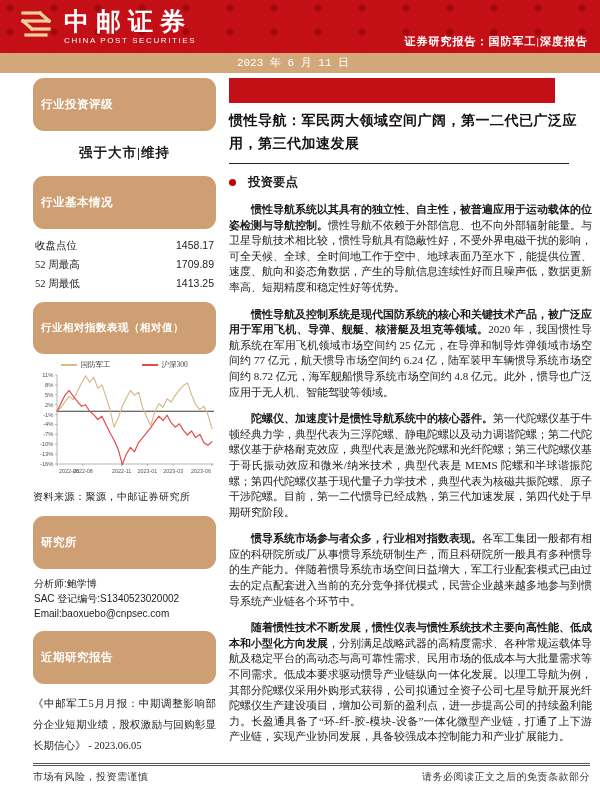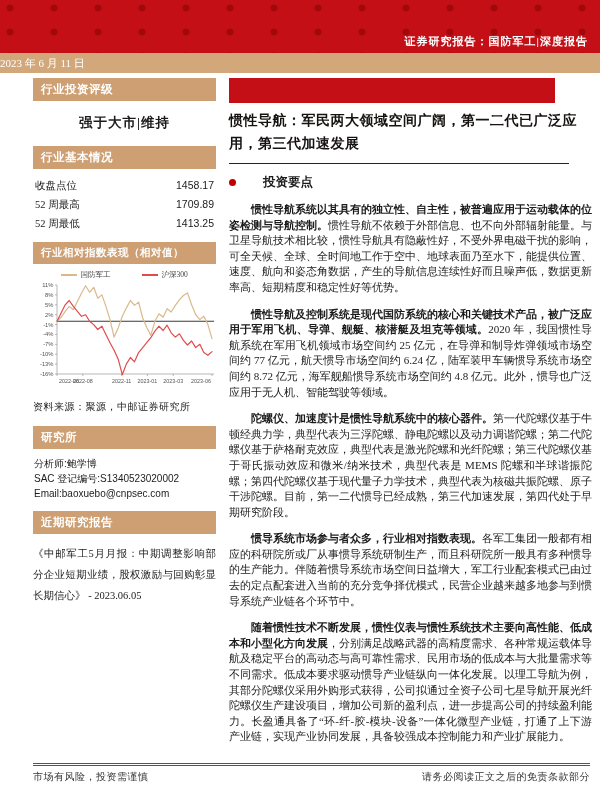--- a/index.html
+++ b/index.html
@@ -19,54 +19,72 @@
     position:absolute;left:0;top:0;width:600px;height:53px;background:var(--red);
     background-image:radial-gradient(circle at 10px 8px, rgba(120,0,0,.45) 3px, transparent 4px);
     background-size:44px 24px;
   }
   .brand{position:absolute;left:16px;top:4px;display:flex;align-items:center;gap:8px;}
   .brand-text .cn{color:#fff;font-size:25px;font-weight:bold;letter-spacing:7px;line-height:28px;}
   .brand-text .en{color:#fff;font-size:8px;letter-spacing:1.6px;font-family:"Liberation Sans",sans-serif;}
   .report-type{position:absolute;right:12px;bottom:4px;color:#fff;font-size:11px;font-weight:bold;letter-spacing:1px;}
   .datebar{
     position:absolute;left:0;top:53px;width:600px;height:20px;background:var(--tan);
-    color:#fff;font-size:11px;line-height:20px;text-align:left;padding-right:14px;
-    font-family:Liberation Serif, serif;
+    color:#fff;font-size:11px;line-height:20px;text-align:center;padding-right:14px;
+    font-family:Liberation Mono, monospace;
   }
   
   .sidebar{position:absolute;left:33px;top:78px;width:183px;}
-  .sbar{background:var(--tanbar);color:#fff;font-size:11.5px;font-weight:bold;padding:4px 8px;letter-spacing:.5px;}
+  .sbar{background:var(--tanbar);color:#fff;font-size:11.5px;font-weight:bold;padding:19px 8px;letter-spacing:.5px;border-radius:11px;}
   .sbar.small{font-size:10.5px;}
   .rating{text-align:center;font-size:13.5px;font-weight:bold;margin:13px 0 14px;letter-spacing:1px;}
   .stats{margin:7px 0 9px;}
   .stat-row{display:flex;justify-content:space-between;font-size:10.5px;line-height:19px;padding:0 2px;}
   .stat-row .val{font-family:"Liberation Sans",sans-serif;}
   .chart{margin:6px 0 2px;}
   .legend{display:flex;justify-content:center;gap:32px;font-size:7.5px;color:#444;align-items:center;margin:2px 0 0;}
   .legend i{display:inline-block;width:16px;height:2px;vertical-align:middle;margin-right:3px;}
   .source{font-size:10px;margin:8px 0 12px;letter-spacing:.5px;}
   .analyst{font-size:10px;line-height:15px;margin:7px 0 10px;padding:0 1px;font-family:"Liberation Sans",sans-serif;}
   .recent{font-size:10.5px;line-height:21px;margin-top:9px;text-align:justify;}
   
   .main{position:absolute;left:229px;top:78px;width:363px;}
   .title-banner{width:326px;height:25px;background:var(--red);margin-bottom:6px;}
   .title{font-size:14px;font-weight:bold;line-height:23px;color:#171212;letter-spacing:.5px;}
   .title-rule{width:340px;border:none;border-top:1.6px solid #222;margin:8px 0 10px;}
-  .section-head{display:flex;align-items:center;gap:27px;font-size:12.5px;font-weight:bold;margin:2px 0 11px;}
+  .section-head{display:flex;align-items:center;gap:12px;font-size:12.5px;font-weight:bold;margin:2px 0 11px;}
   .bullet{width:7px;height:7px;border-radius:50%;background:#c00000;display:inline-block;}
   .para{font-size:11px;line-height:15.6px;text-align:justify;text-indent:2em;margin-bottom:11px;}
   .para .lead{font-weight:bold;}
   
   .footer{position:absolute;left:33px;top:763px;width:557px;border-top:3px double #555;padding-top:4px;
     display:flex;justify-content:space-between;font-size:10px;color:#333;letter-spacing:.5px;}
 </style>
 </head>
 <body>
 
 <header class="topbar">
+  <div class="brand">
+    <span>
+      <svg width="40" height="40" viewBox="0 0 40 40" aria-hidden="true">
+        <g stroke="#ecd09c" stroke-width="3.2" fill="none" stroke-linecap="square">
+          <path d="M7 9 h17"></path>
+          <path d="M24 9 l9 8"></path>
+          <path d="M7 17 h26"></path>
+          <path d="M7 17 l9 8"></path>
+          <path d="M16 25 h17"></path>
+          <path d="M10 31 h20"></path>
+        </g>
+      </svg>
+    </span>
+    <span class="brand-text">
+      <div class="cn">中邮证券</div>
+      <div class="en">CHINA POST SECURITIES</div>
+    </span>
+  </div>
   <div class="report-type">证券研究报告：国防军工|深度报告</div>
 </header>
 <div class="datebar">2023 年 6 月 11 日</div>
 
 <aside class="sidebar">
   <div class="sbar">行业投资评级</div>
   <div class="rating">强于大市|维持</div>
 
   <div class="sbar">行业基本情况</div>
   <div class="stats">

